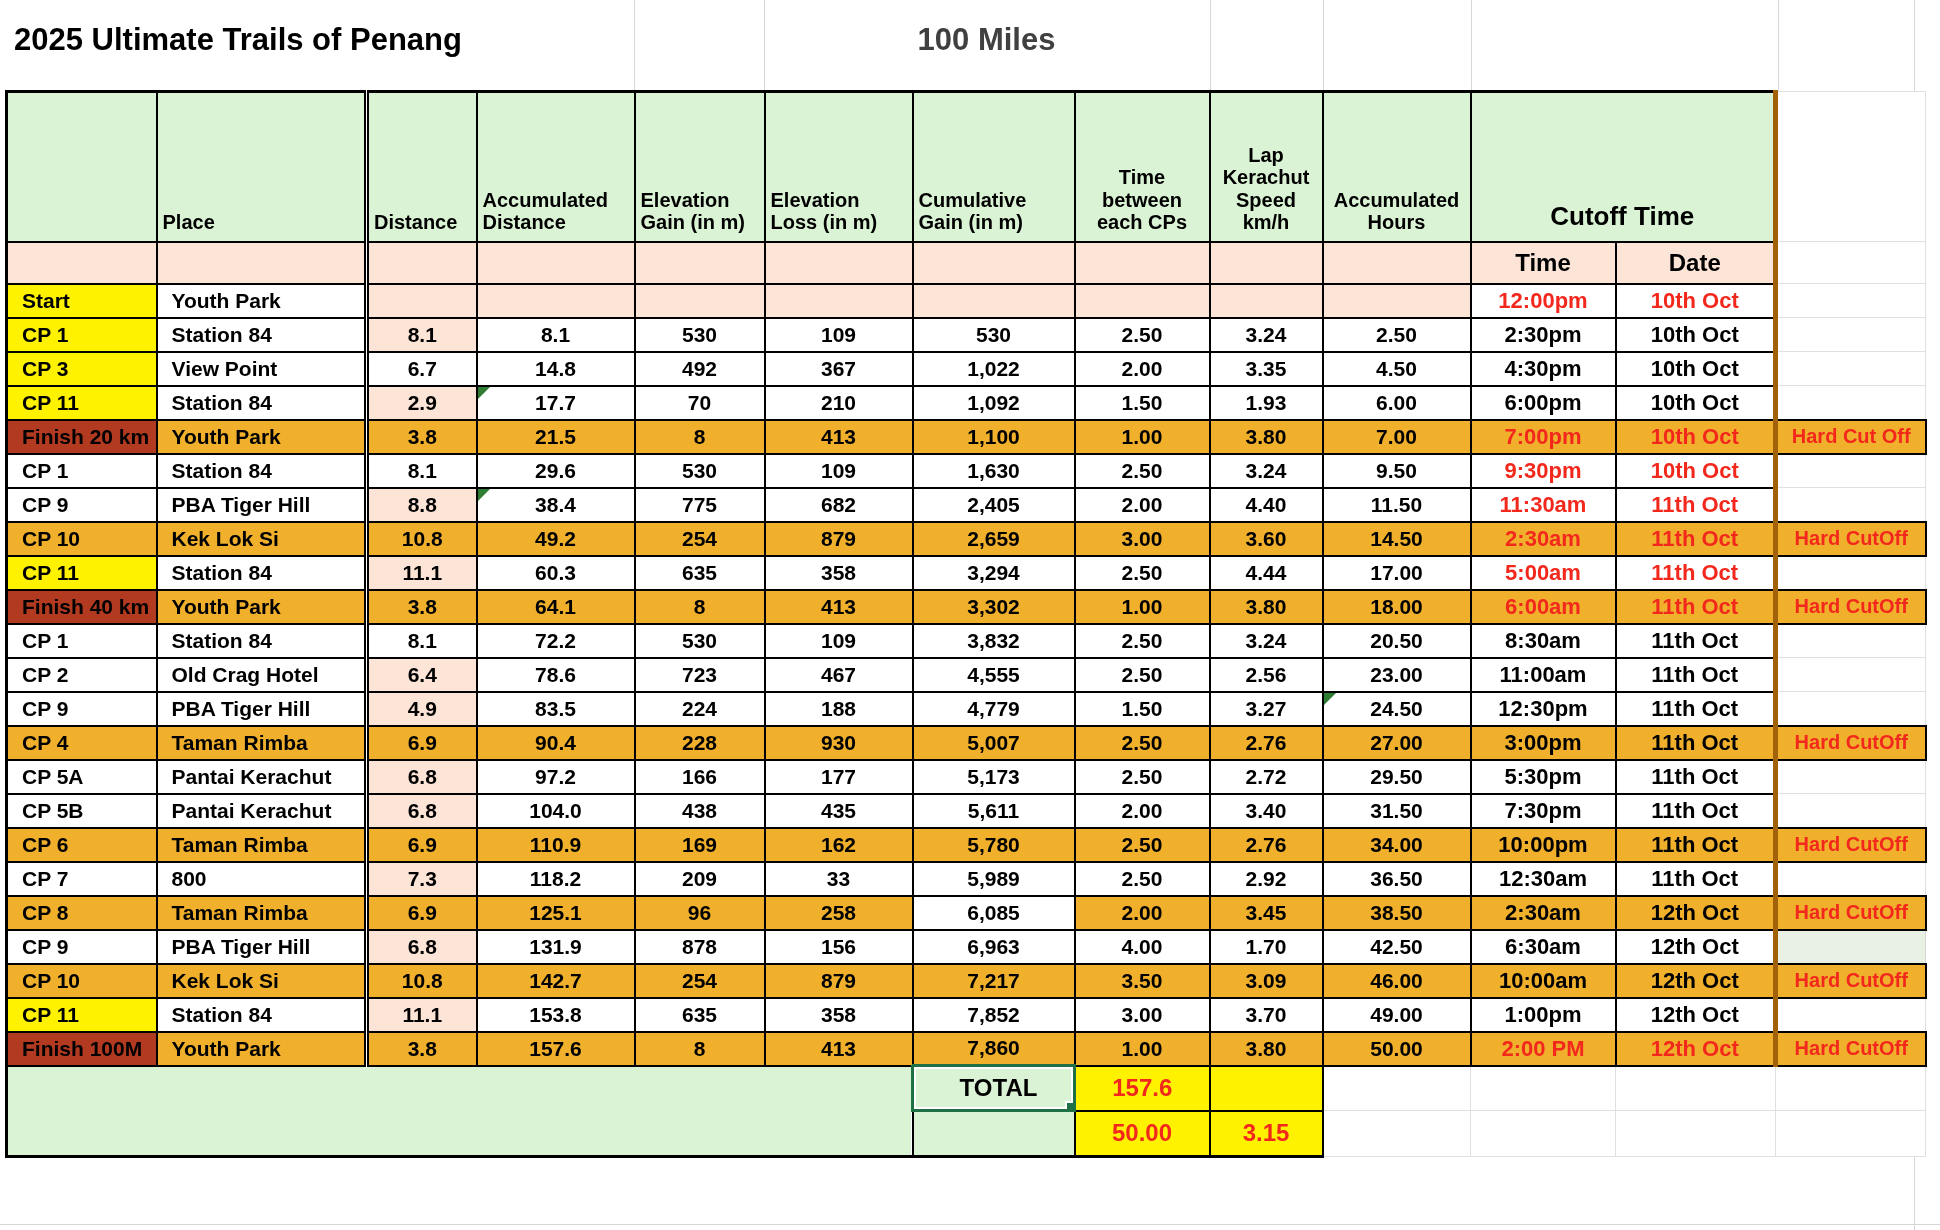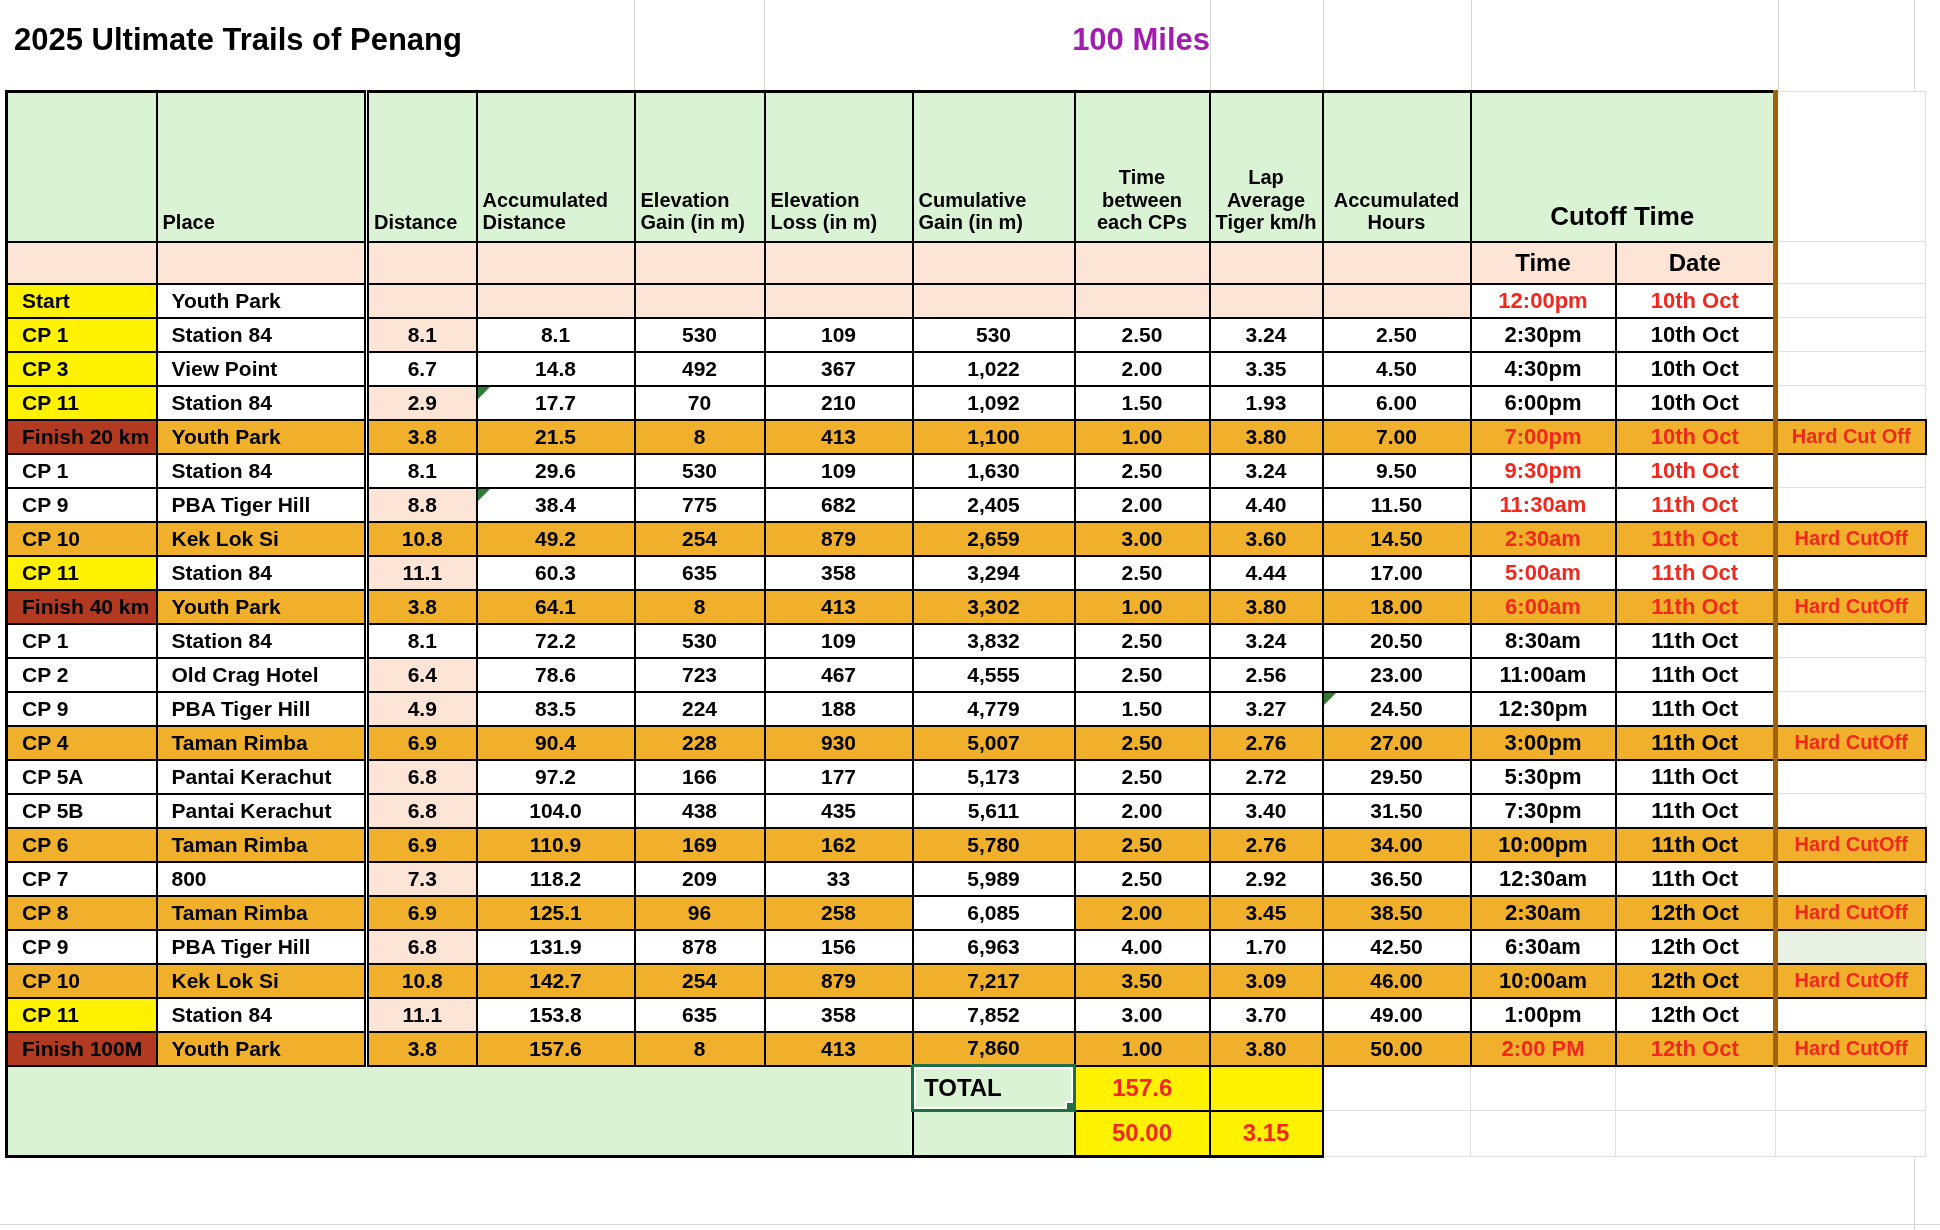--- a/index.html
+++ b/index.html
@@ -1,21 +1,21 @@
 <!DOCTYPE html>
 <html><head>
 <meta charset="utf-8">
 <style>
   html,body{margin:0;padding:0;background:#fff;}
   body{font-family:"Liberation Sans",sans-serif;}
   .sheet{position:relative;width:1940px;height:1230px;background:#fff;overflow:hidden;}
   .gl{position:absolute;background:#d6d6d6;z-index:0;}
   .titleband{position:absolute;left:0;top:0;width:1668px;height:90px;z-index:1;}
   .maintitle{position:absolute;left:14px;top:22px;font-size:31px;font-weight:bold;color:#000;}
-  .subtitle{position:absolute;left:763px;top:22px;width:447px;text-align:right;font-size:31px;font-weight:bold;color:#a21caf;}
+  .subtitle{position:absolute;left:763px;top:22px;width:447px;text-align:center;font-size:31px;font-weight:bold;color:#404040;}
   table{position:absolute;left:5px;top:90px;border-collapse:collapse;table-layout:fixed;z-index:1;}
   td{overflow:hidden;white-space:nowrap;padding:0;position:relative;vertical-align:middle;}
   td.c{border:2px solid #000;font-weight:bold;font-size:21px;color:#000;background:#fff;}
   td.h{background:#dbf3d5;vertical-align:bottom;font-size:20px;line-height:1.12;white-space:normal;padding:0 3px 7px 5px;}
   td.hc{text-align:center;padding-left:2px;padding-right:2px;}
   td.cut{font-size:26px;padding-bottom:9px;}
   td.sub{background:#fce4d6;text-align:center;font-size:24px;}
   td.lbl{text-align:left;padding-left:14px;}
   td.num{text-align:center;}
   td.ct{font-size:22px;text-align:center;}
@@ -31,21 +31,21 @@
   td.el{border-left:3px solid #000;}
   td.er{border-right:5px solid #a16207;}
   td.et{border-top:3px solid #000;}
   td.eb{border-bottom:3px solid #000;}
   td.dbl{border-left:5px double #000;}
   tr.hrow{height:150px;}
   tr.srow{height:42px;}
   tr.drow{height:34px;}
   tr.trow1{height:45px;}
   tr.trow2{height:46px;}
-  td.total{font-size:24px;text-align:left;padding-left:10px;}
+  td.total{font-size:24px;text-align:center;padding-left:10px;}
   td.redbig{font-size:24px;color:#f3281d;text-align:center;}
   td.sel{border:3px solid #1f7145;box-shadow:inset 0 0 0 2px #fff;}
   .handle{position:absolute;right:-6px;bottom:-6px;width:10px;height:10px;background:#1f7145;border:2px solid #fff;z-index:3;}
   .tri{position:absolute;top:0;left:0;width:0;height:0;border-top:12px solid #2e7d32;border-right:12px solid transparent;}
 </style>
 </head>
 <body>
 
 <div class="sheet">
 
@@ -82,21 +82,21 @@
     <tbody>
       <tr class="hrow">
         <td class="c h et el"></td>
         <td class="c h et">Place</td>
         <td class="c h et dbl">Distance</td>
         <td class="c h et">Accumulated Distance</td>
         <td class="c h et">Elevation Gain (in m)</td>
         <td class="c h et">Elevation Loss (in m)</td>
         <td class="c h et">Cumulative Gain (in m)</td>
         <td class="c h et hc">Time between each CPs</td>
-        <td class="c h et hc">Lap Average Tiger km/h</td>
+        <td class="c h et hc">Lap Kerachut Speed km/h</td>
         <td class="c h et hc">Accumulated Hours</td>
         <td class="c h et hc cut er" colspan="2">Cutoff  Time</td>
         <td class="out"></td>
       </tr>
       <tr class="srow">
         <td class="c peach el"></td>
         <td class="c peach"></td>
         <td class="c peach dbl"></td>
         <td class="c peach"></td>
         <td class="c peach"></td>

